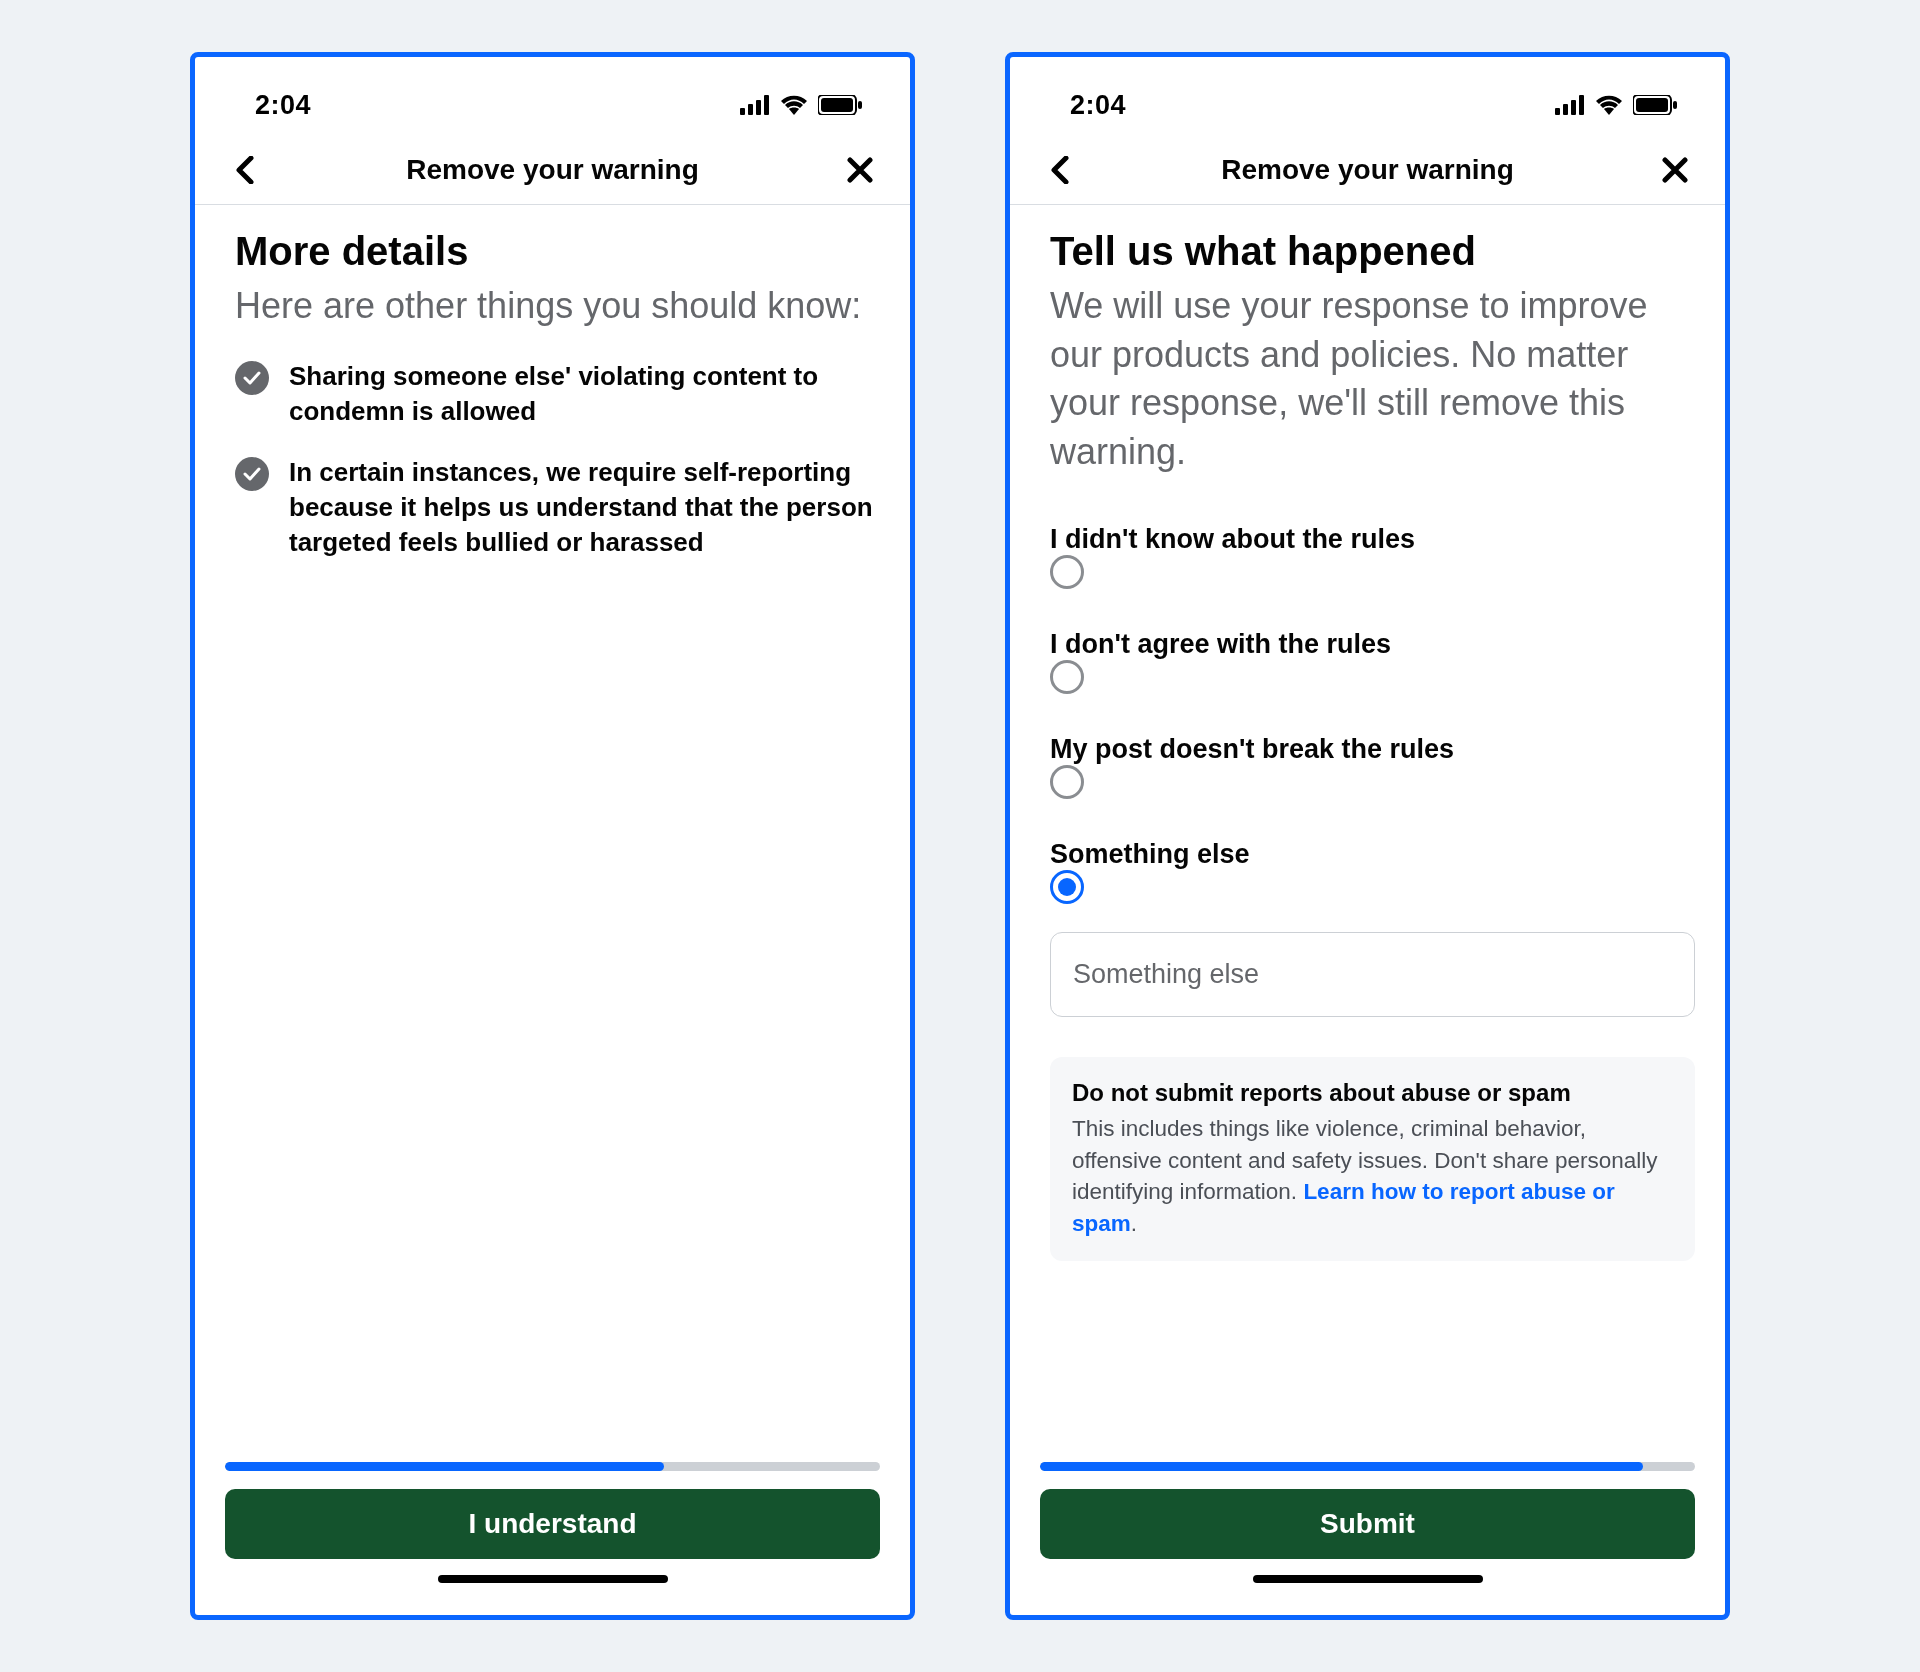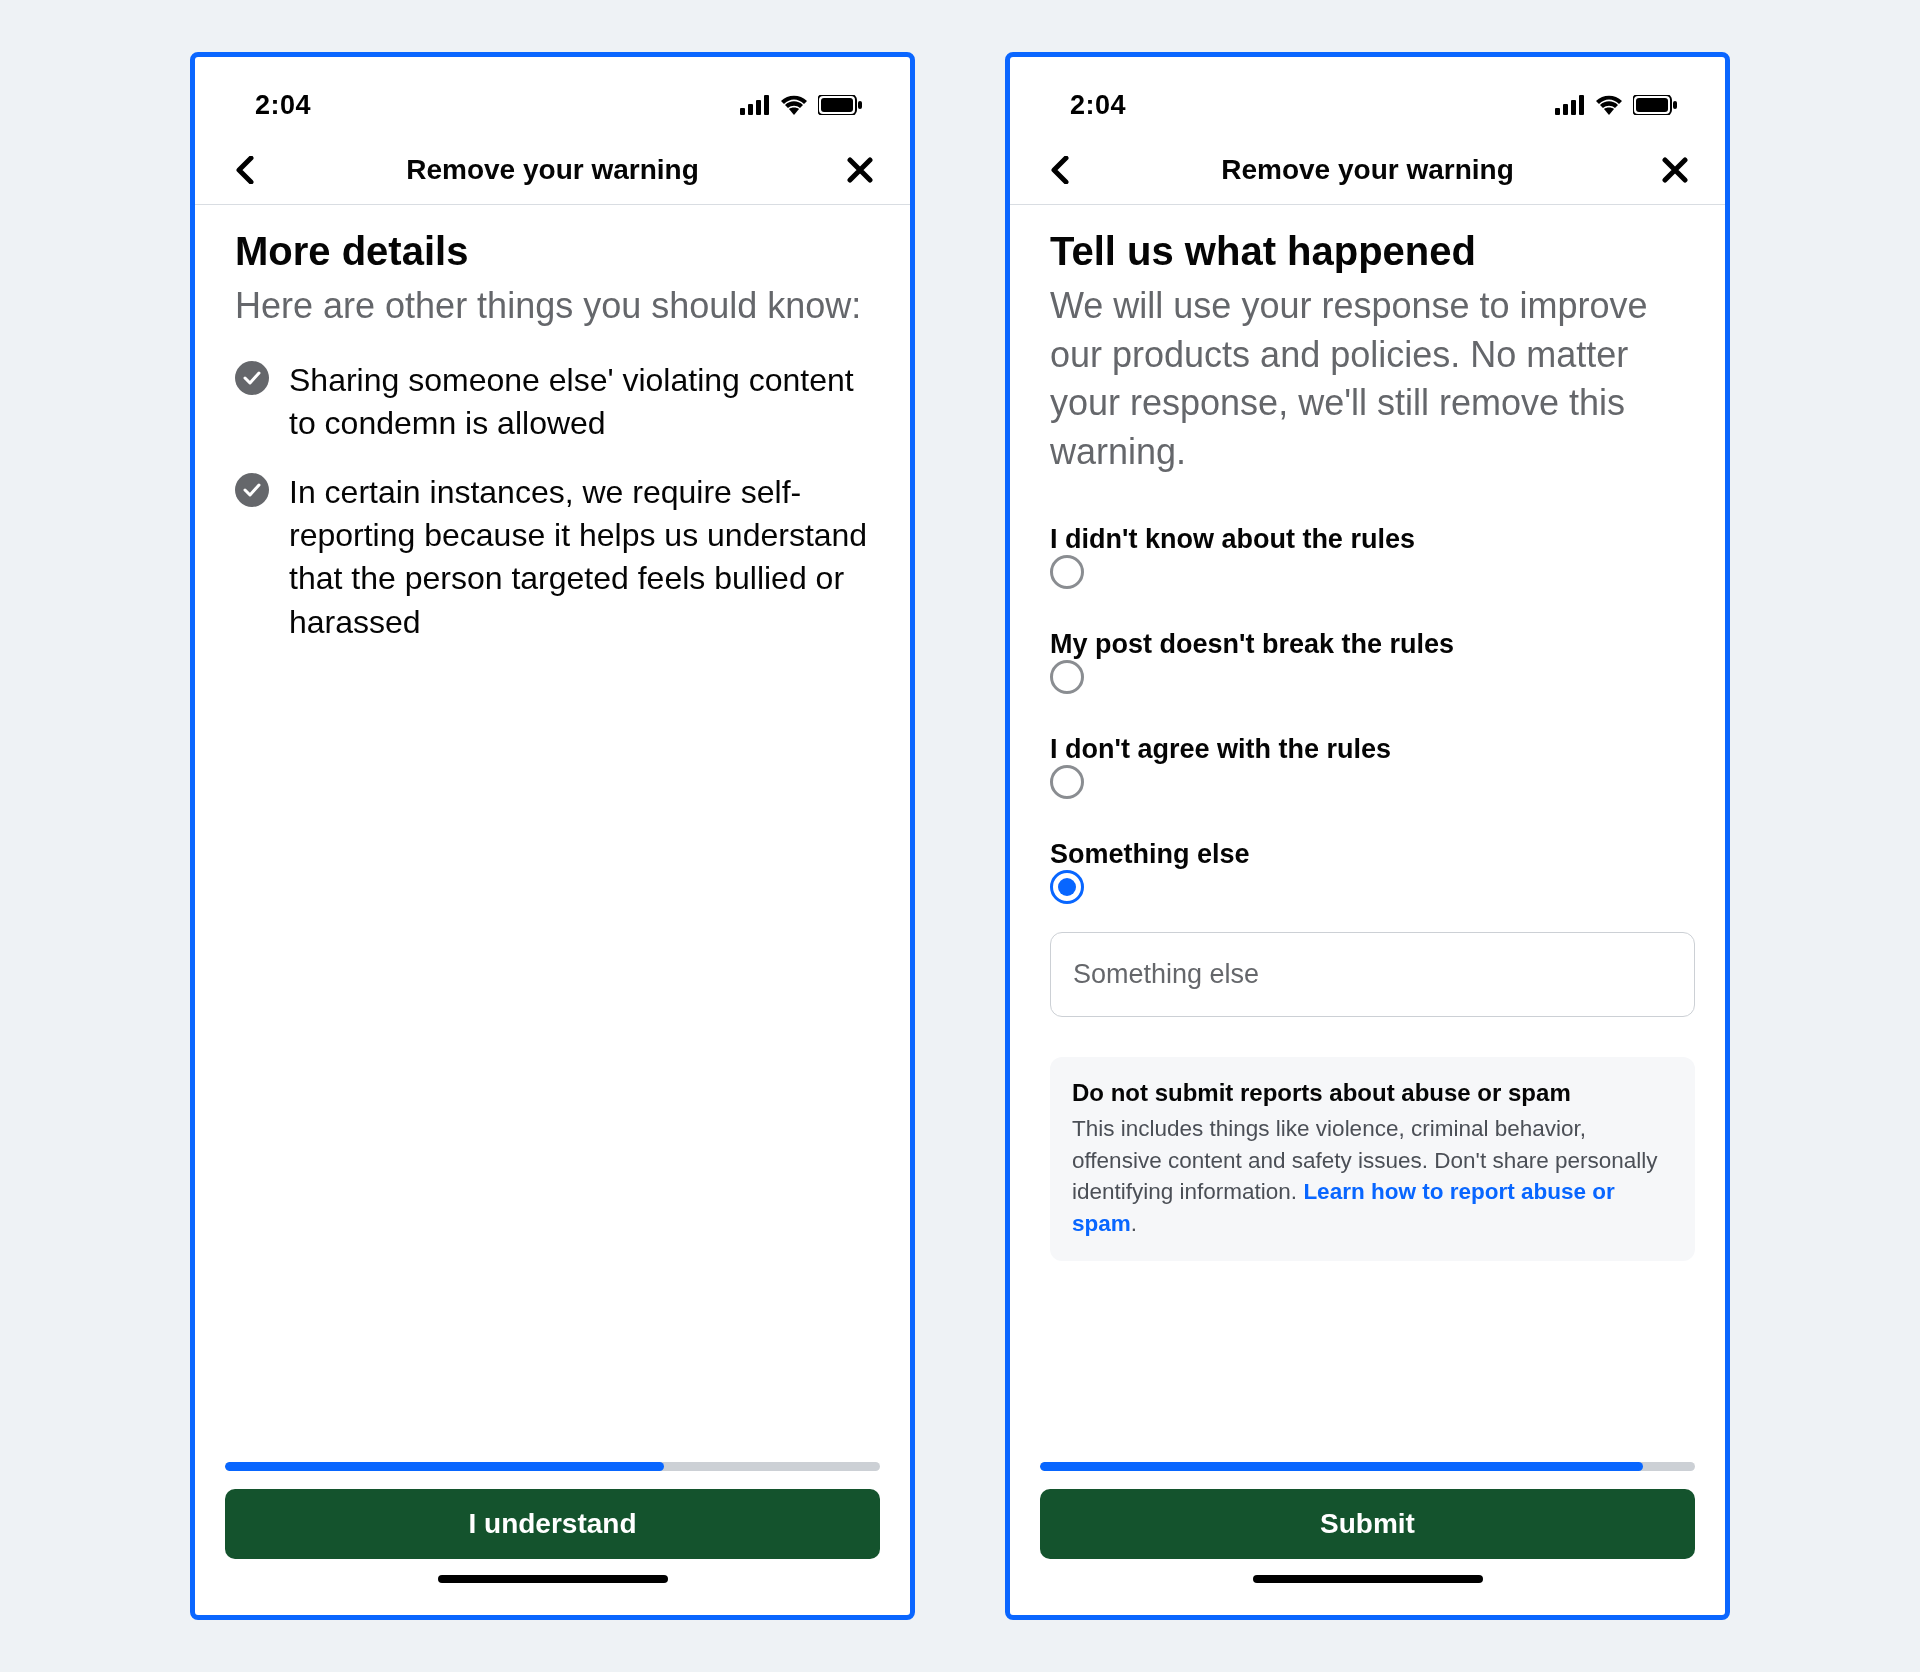--- a/index.html
+++ b/index.html
@@ -89,23 +89,24 @@
     margin-bottom: 26px;
   }
   .bullet-icon {
     width: 34px; height: 34px; flex: 0 0 34px;
     border-radius: 50%;
     background: #65676b;
     display:flex; align-items:center; justify-content:center;
     margin-top: 2px;
   }
   .bullet-text {
-    font-size: 32px;
+    font-size: 26px;
     color: #050505;
     line-height: 1.35;
+    font-weight: bold;
   }
   .options { margin-top: 8px; }
   .option-row {
     display: flex;
     align-items: flex-start;
     justify-content: space-between;
     padding: 20px 0;
     flex-direction: column;
   }
   .option-label {
@@ -309,25 +310,25 @@
     <div class="content">
       <h1 class="page-title">Tell us what happened</h1>
       <div class="page-subtitle">We will use your response to improve our products and policies. No matter your response, we'll still remove this warning.</div>
 
       <div class="options">
         <div class="option-row">
           <div class="option-label">I didn't know about the rules</div>
           <div class="radio"></div>
         </div>
         <div class="option-row">
+          <div class="option-label">I don't agree with the rules</div>
+          <div class="radio"></div>
+        </div>
+        <div class="option-row">
           <div class="option-label">My post doesn't break the rules</div>
-          <div class="radio"></div>
-        </div>
-        <div class="option-row">
-          <div class="option-label">I don't agree with the rules</div>
           <div class="radio"></div>
         </div>
         <div class="option-row">
           <div class="option-label">Something else</div>
           <div class="radio selected"></div>
         </div>
       </div>
 
       <input type="text" class="text-input" placeholder="Something else" style="">
 

